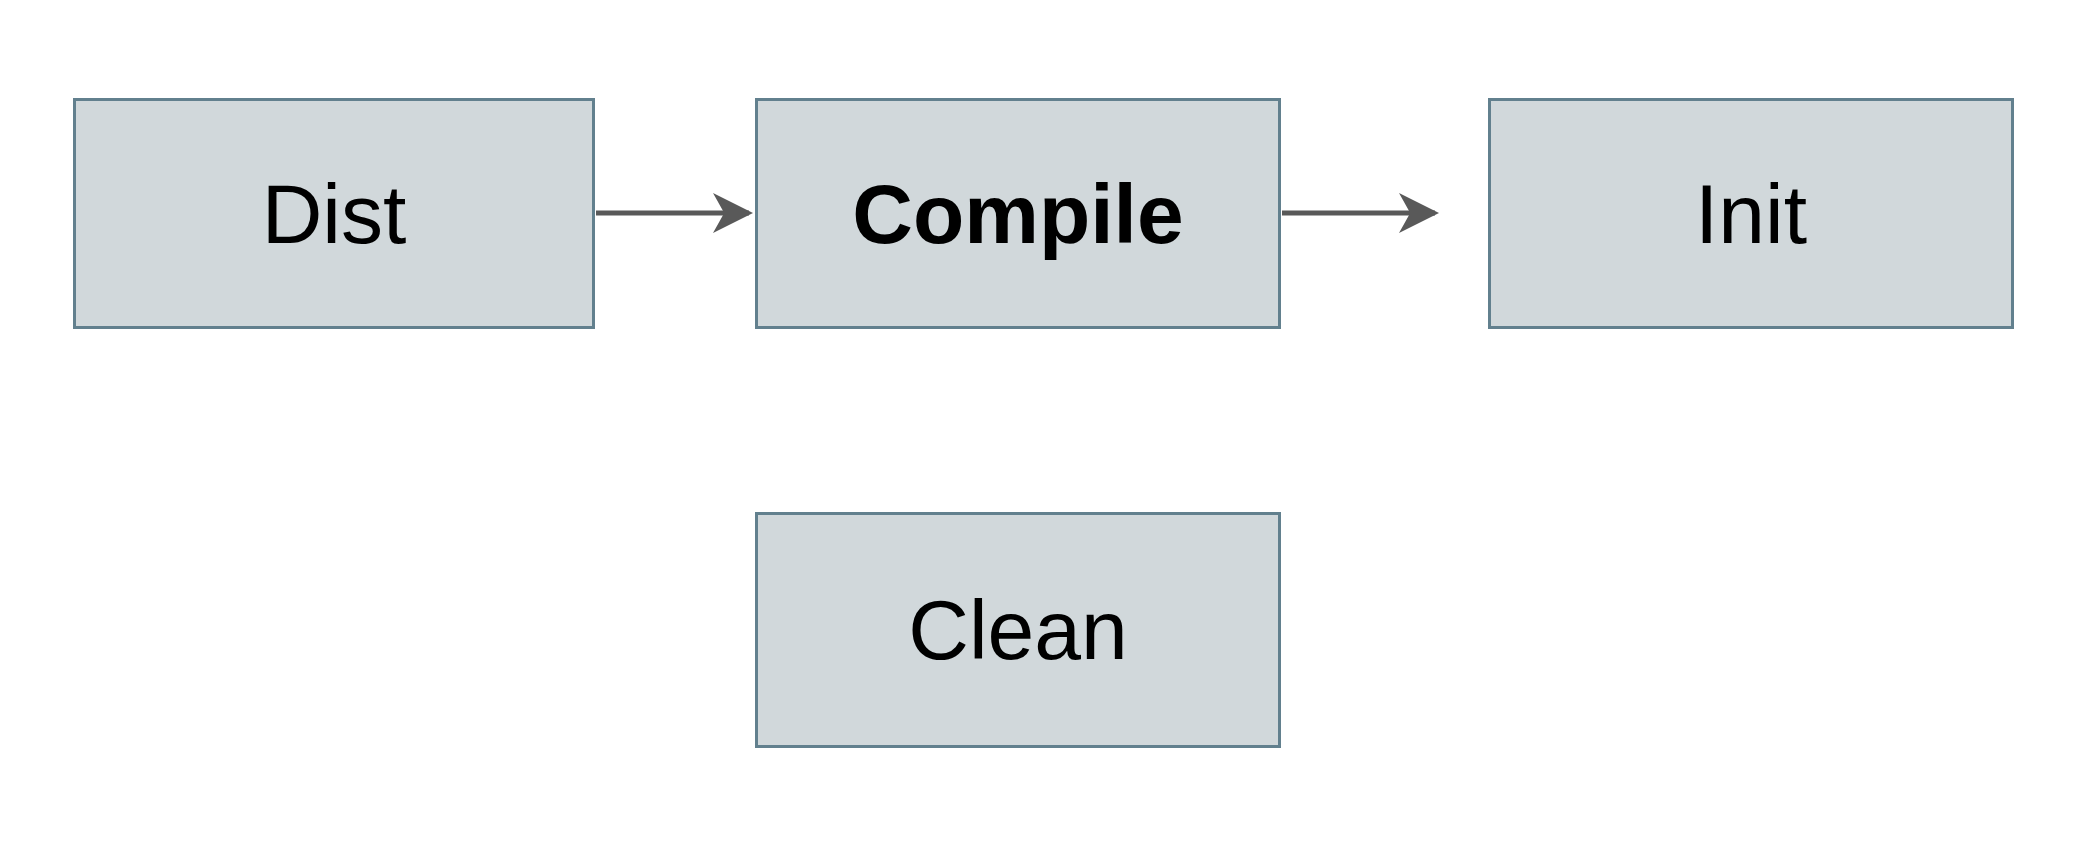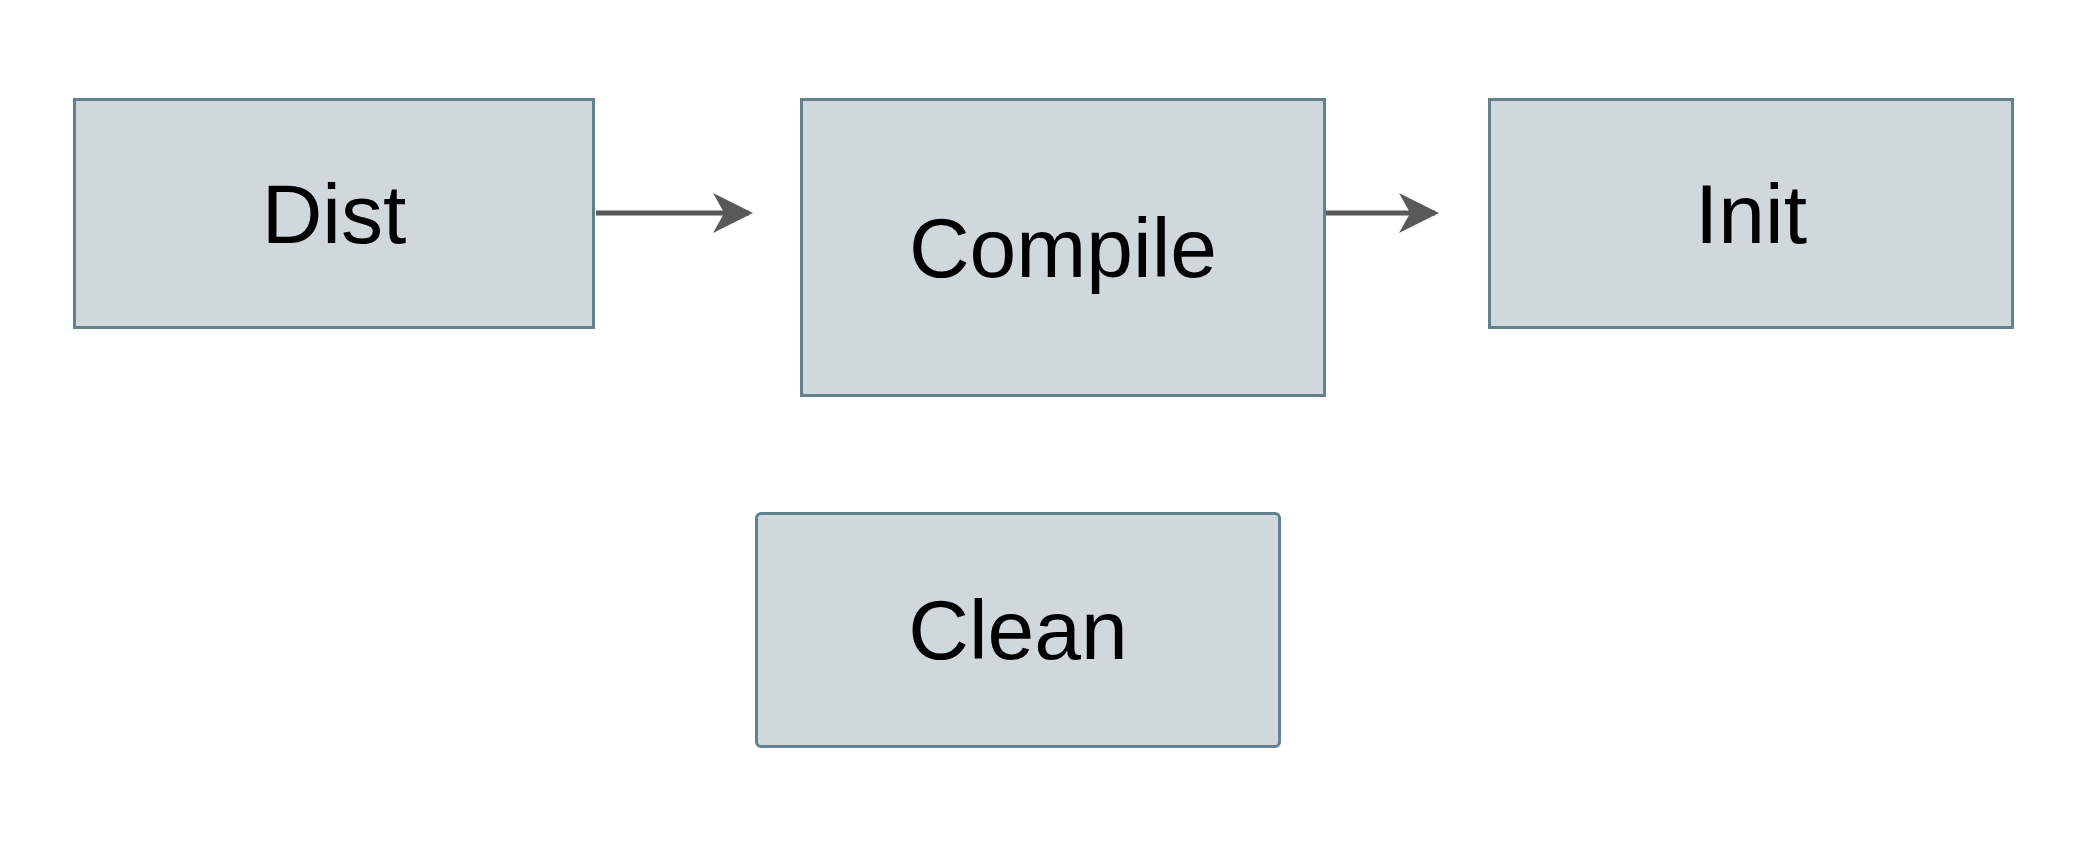--- a/index.html
+++ b/index.html
@@ -32,23 +32,23 @@
     align-items: center;
     justify-content: center;
   }
   .node-label {
     font-size: 84px;
     line-height: 1;
     color: #000000;
     white-space: nowrap;
   }
   .node-dist    { left: 73px;   top: 98px;  width: 522px; height: 231px; }
-  .node-compile { left: 800px;  top: 98px;  width: 526px; height: 299px; }
+  .node-compile { left: 755px;  top: 98px;  width: 526px; height: 231px; font-weight: bold; }
   .node-init    { left: 1441px; top: 98px;  width: 526px; height: 231px; margin-left: 47px; }
-  .node-clean   { left: 755px;  top: 512px; width: 526px; height: 236px; border-radius: 6px; }
+  .node-clean   { left: 755px;  top: 512px; width: 526px; height: 236px; }
 </style>
 </head>
 <body>
 
 <div class="canvas">
 
   <svg class="edges-layer" width="2078" height="848" viewBox="0 0 2078 848" xmlns="http://www.w3.org/2000/svg">
     <defs>
       <marker id="arrowhead" viewBox="0 0 10 10" refX="9" refY="5" markerWidth="9.5" markerHeight="8" orient="auto">
         <path d="M0,0 L10,5 L0,10 L2.8,5 Z" fill="#595959"></path>

